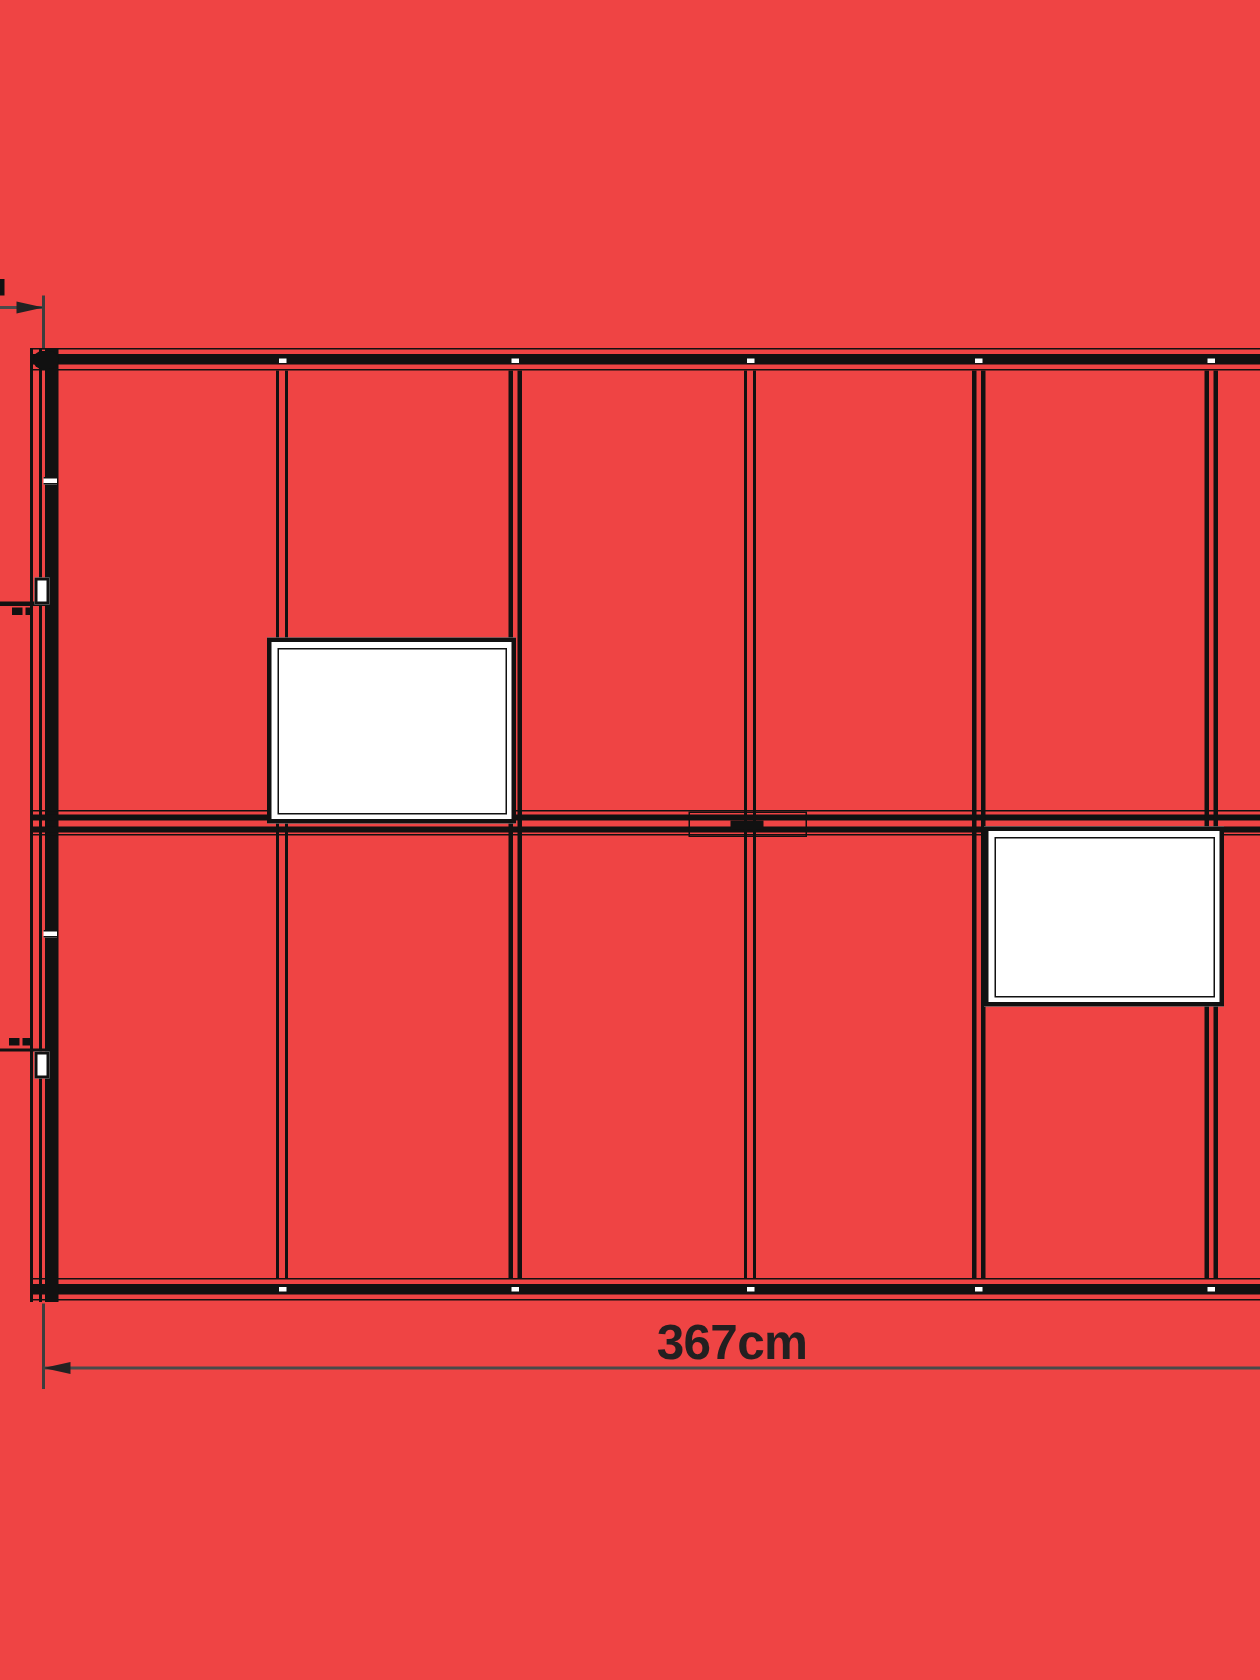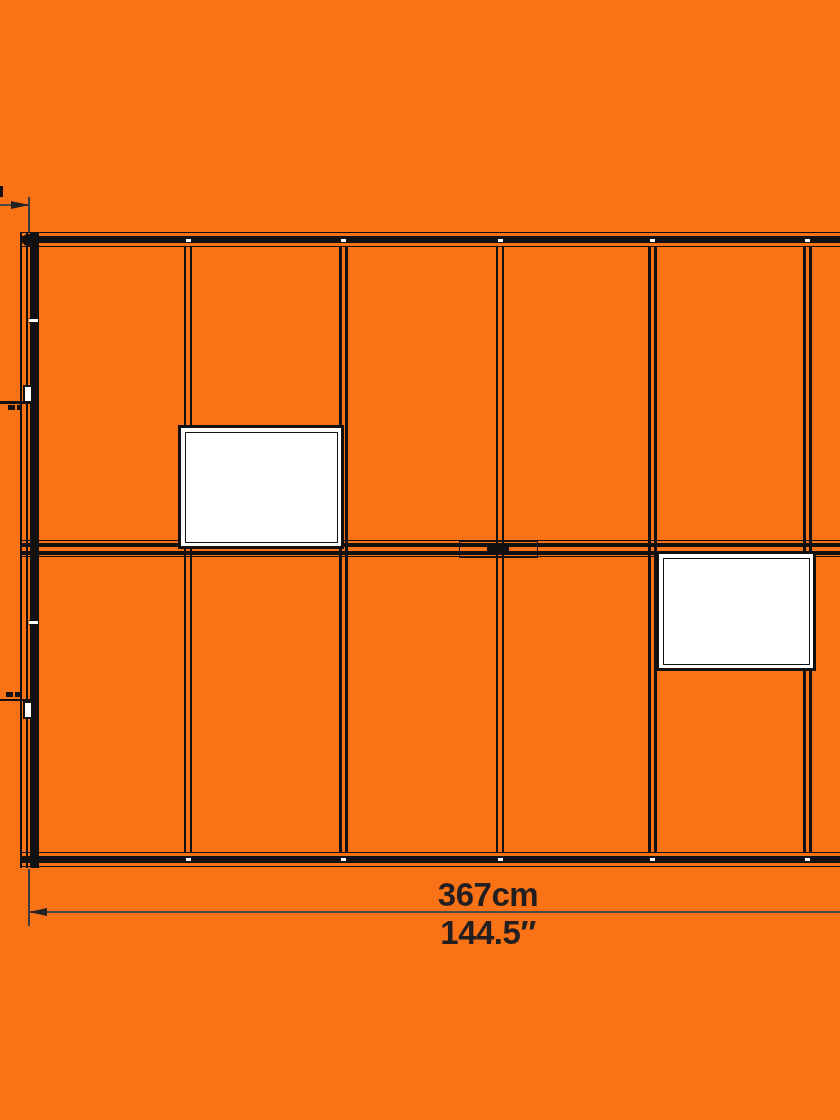--- a/index.html
+++ b/index.html
@@ -1,16 +1,16 @@
 <!DOCTYPE html>
 <html><head>
 <meta charset="utf-8">
 <style>
   html,body{margin:0;padding:0;background:#ffffff;}
-  #stage{position:relative;width:840px;height:1120px;background:#f97316;overflow:hidden;
+  #stage{position:relative;width:840px;height:1120px;background:#ef4444;overflow:hidden;
          font-family:"Liberation Sans",sans-serif;}
   .abs{position:absolute;box-sizing:border-box;}
   .blk{background:#111111;}
   .band{border-top:1.5px solid #111111;border-bottom:1.5px solid #111111;}
   .band-fill{position:absolute;left:0;right:0;background:#111111;}
   .vline{position:absolute;width:2.5px;background:#111111;box-sizing:border-box;}
   .speck{position:absolute;width:5px;height:3px;background:#ffffff;}
   .window{position:absolute;background:#ffffff;border:3px solid #111111;box-sizing:border-box;}
   .window-inner{position:absolute;inset:3.5px;border:1.5px solid #111111;}
   .tick{position:absolute;width:9px;height:5px;background:#ffffff;border-top:1.5px solid #111111;border-bottom:1.5px solid #111111;box-sizing:border-box;}
@@ -91,15 +91,14 @@
 
   <div class="abs blk" style="left:0;top:698.5px;width:30px;height:2.5px;"></div>
   <div class="abs blk" style="left:6px;top:692px;width:7px;height:5px;"></div>
   <div class="abs blk" style="left:15px;top:692px;width:5px;height:5px;"></div>
   <div class="abs" style="left:23px;top:700.5px;width:10px;height:18px;border:2px solid #111;background:#fff;"></div>
 
   <div class="extline" style="left:28px;top:869px;width:1.5px;height:57px;"></div>
   <div class="dimline" style="left:29px;top:911px;width:811px;height:1.5px;"></div>
   <div class="arrow-left" style="left:29px;top:908px;"></div>
   <div class="dimlabel" style="top:878px;">367cm</div>
-  <div class="dimlabel" style="top:916px;">144.5″</div>
 
 </div>
 
 </body></html>

